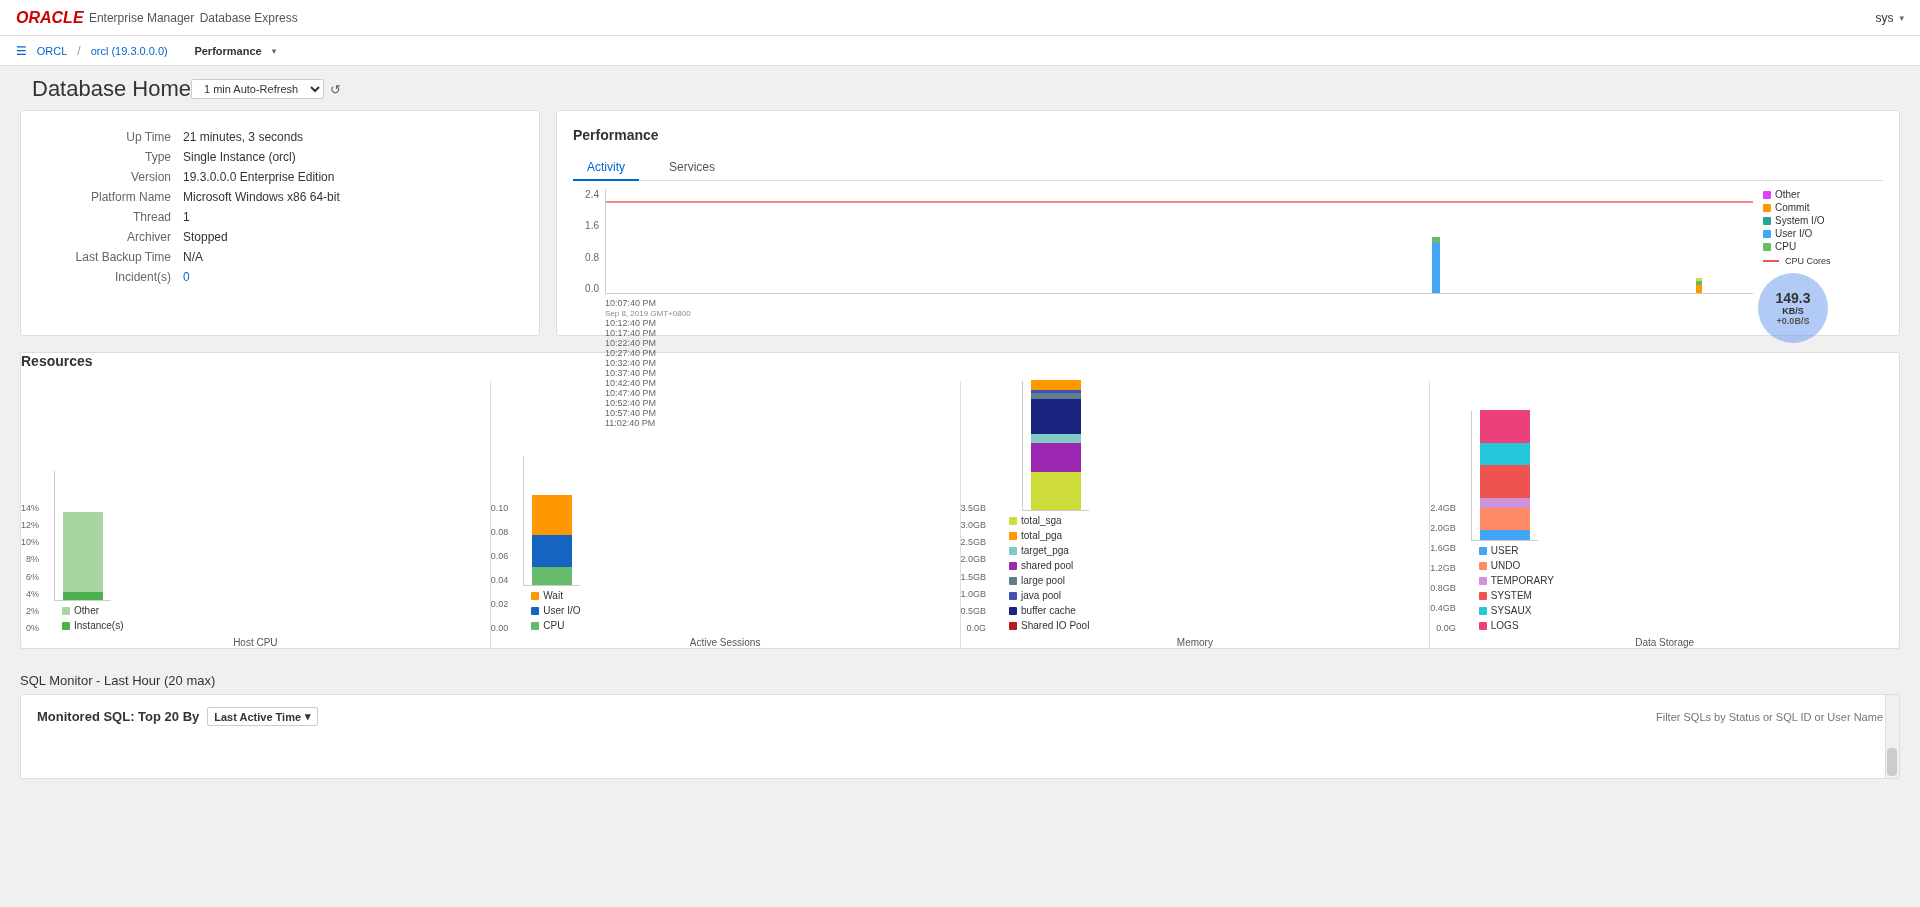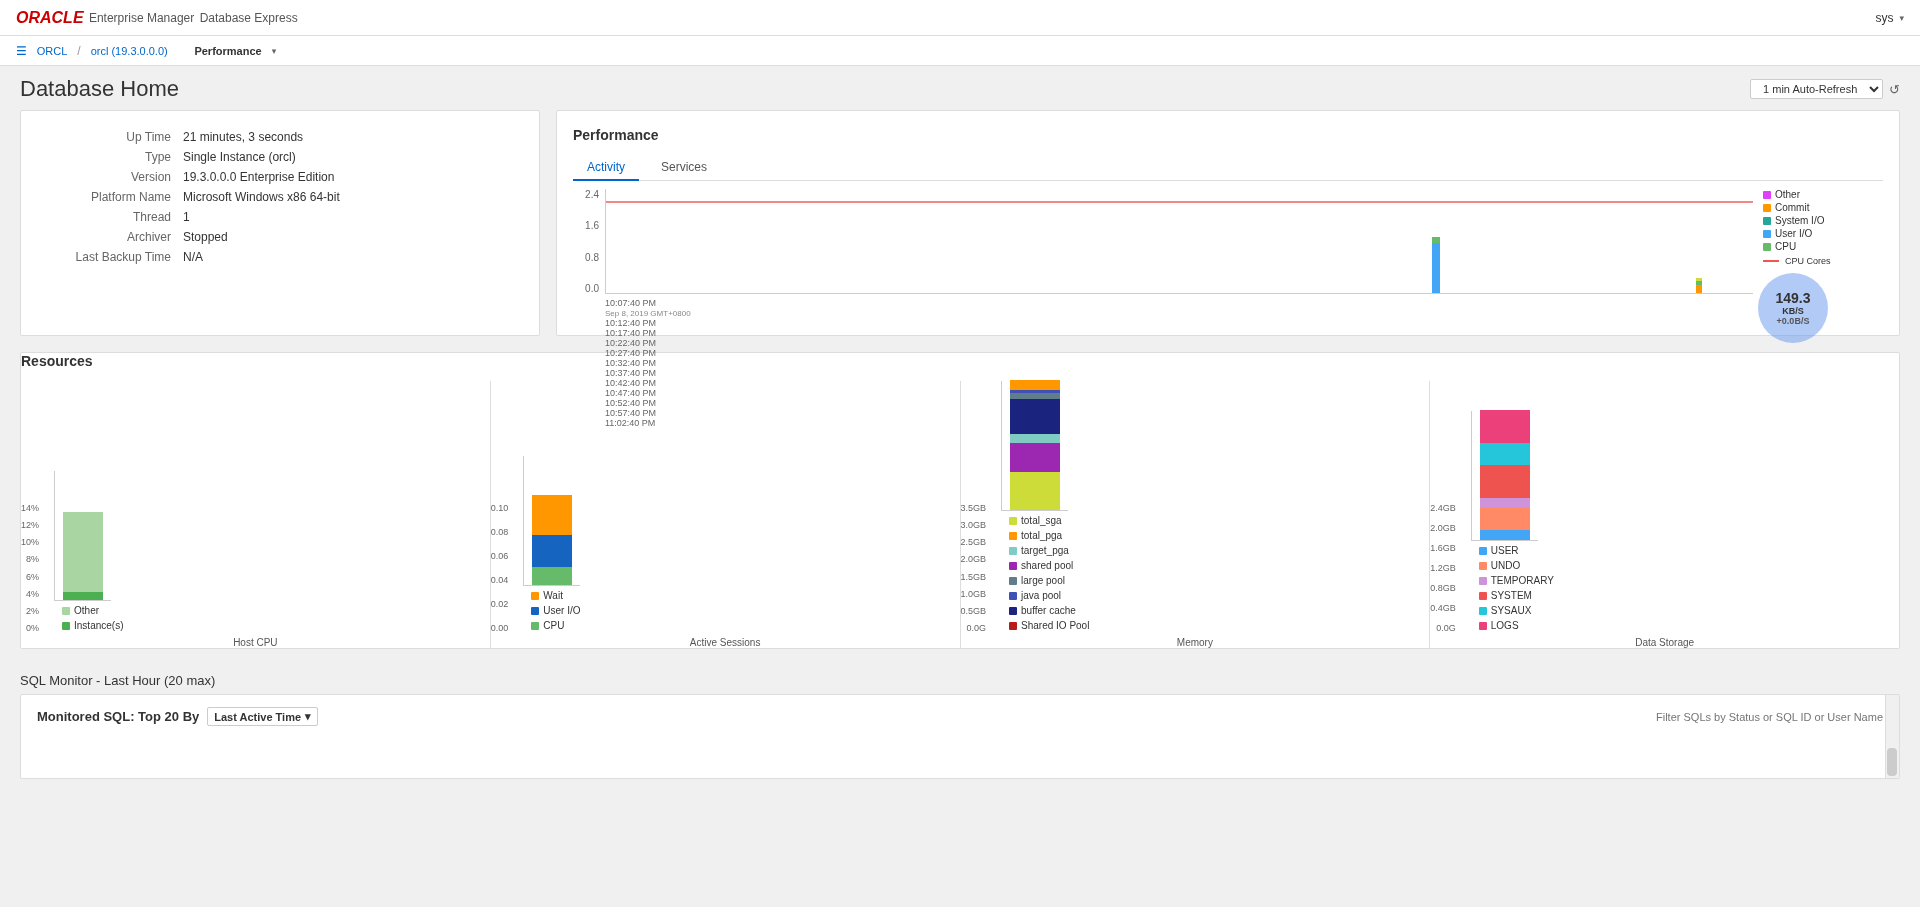--- a/index.html
+++ b/index.html
@@ -33,25 +33,25 @@
       gap: 10px;
       height: 30px;
     }
     .nav-orcl { color: #0066cc; font-size: 11px; }
     .nav-sep { color: #999; }
     .nav-perf { color: #333; font-size: 11px; font-weight: bold; cursor: pointer; }
     .nav-dropdown { font-size: 9px; color: #666; }
 
     
     #page-header {
-      padding: 10px 20px 8px 20px;
+      padding: 10px 20px 8px 32px;
       background: #f0f0f0;
       display: flex;
       align-items: center;
-      justify-content: space-between;
+      justify-content: flex-start;
     }
     #page-title { font-size: 22px; font-weight: normal; color: #333; }
     .auto-refresh-area { display: flex; align-items: center; gap: 6px; }
     .auto-refresh-select {
       border: 1px solid #ccc;
       padding: 2px 8px;
       font-size: 11px;
       background: #fff;
       border-radius: 2px;
       color: #333;
@@ -81,21 +81,21 @@
     .panel-title { font-size: 14px; font-weight: bold; color: #333; margin-bottom: 12px; }
 
     
     .status-table { width: 100%; border-collapse: collapse; }
     .status-table td { padding: 3px 6px; vertical-align: top; font-size: 12px; }
     .status-table td:first-child { text-align: right; color: #666; width: 140px; }
     .status-table td:last-child { color: #333; }
     .incidents-link { color: #0066cc; text-decoration: none; }
 
     
-    .perf-tabs { display: flex; gap: 8px; border-bottom: 1px solid #ddd; margin-bottom: 8px; }
+    .perf-tabs { display: flex; gap: 16px; border-bottom: 1px solid #ddd; margin-bottom: 8px; }
     .perf-tab {
       padding: 5px 14px;
       cursor: pointer;
       font-size: 12px;
       color: #555;
       border-bottom: 2px solid transparent;
       margin-bottom: -1px;
     }
     .perf-tab.active { color: #0066cc; border-bottom: 2px solid #0066cc; }
 
@@ -258,20 +258,24 @@
           <td>1</td>
         </tr>
         <tr>
           <td>Archiver</td>
           <td>Stopped</td>
         </tr>
         <tr>
           <td>Last Backup Time</td>
           <td>N/A</td>
         </tr>
+        <tr>
+          <td>Incident(s)</td>
+          <td><a href="#" class="incidents-link">0</a></td>
+        </tr>
       </tbody>
         </table>
     </div>
 
     <div id="perf-panel">
       <div class="panel-title">Performance</div>
       <div class="perf-tabs">
         <div class="perf-tab active">Activity</div>
         <div class="perf-tab">Services</div>
       </div>
@@ -435,21 +439,21 @@
           <div class="rc-y-axis">
             <span>3.5GB</span>
             <span>3.0GB</span>
             <span>2.5GB</span>
             <span>2.0GB</span>
             <span>1.5GB</span>
             <span>1.0GB</span>
             <span>0.5GB</span>
             <span>0.0G</span>
           </div>
-          <div style="display:flex;flex-direction:column;align-items:flex-start;gap:4px;">
+          <div style="display:flex;flex-direction:column;align-items:flex-end;gap:4px;">
             <div class="rc-bars">
               <div style="display:flex;flex-direction:column-reverse;width:50px;height:130px;">
                 <div style="flex:2;background:#cddc39;width:50px;"></div>
                 <div style="flex:1.5;background:#9c27b0;width:50px;"></div>
                 <div style="flex:0.5;background:#80cbc4;width:50px;"></div>
                 <div style="flex:1.8;background:#1a237e;width:50px;"></div>
                 <div style="flex:0.3;background:#607d8b;width:50px;"></div>
                 <div style="flex:0.2;background:#3f51b5;width:50px;"></div>
                 <div style="flex:0.5;background:#ff9800;width:50px;"></div>
               </div>

